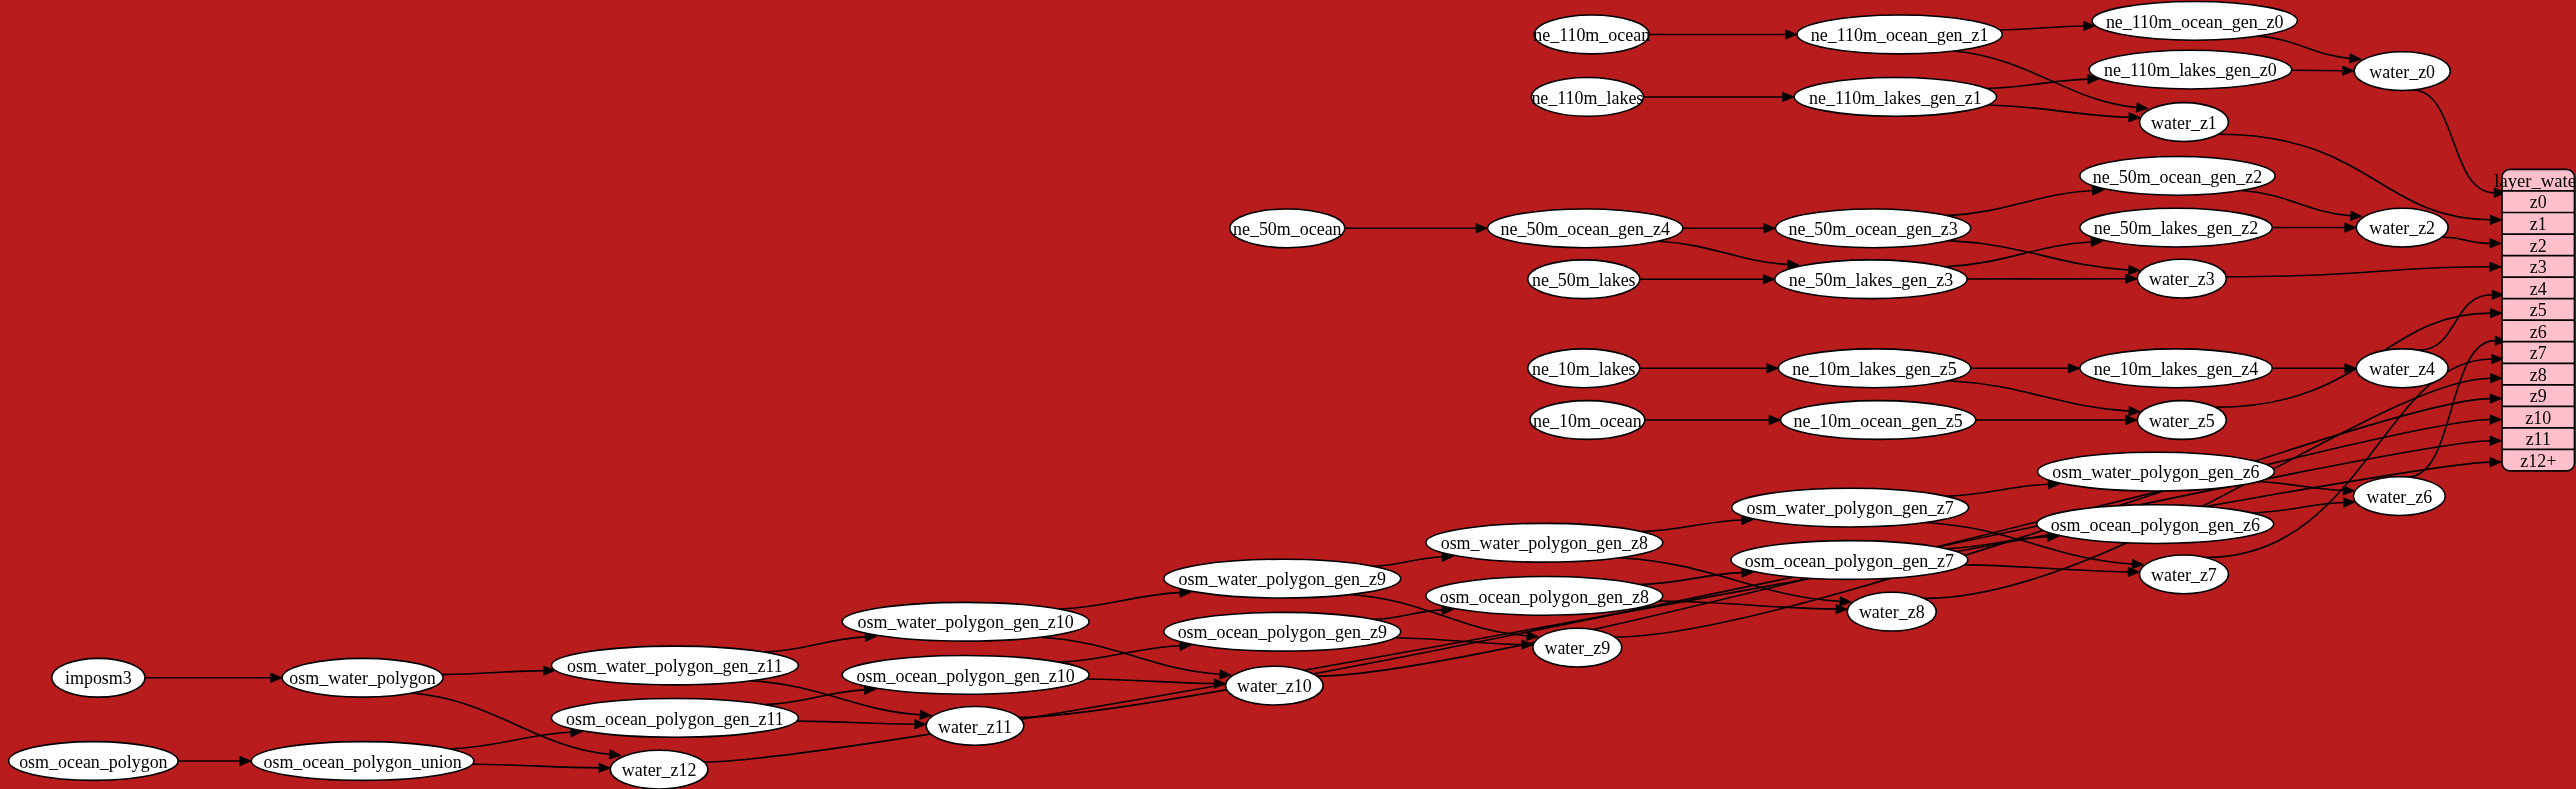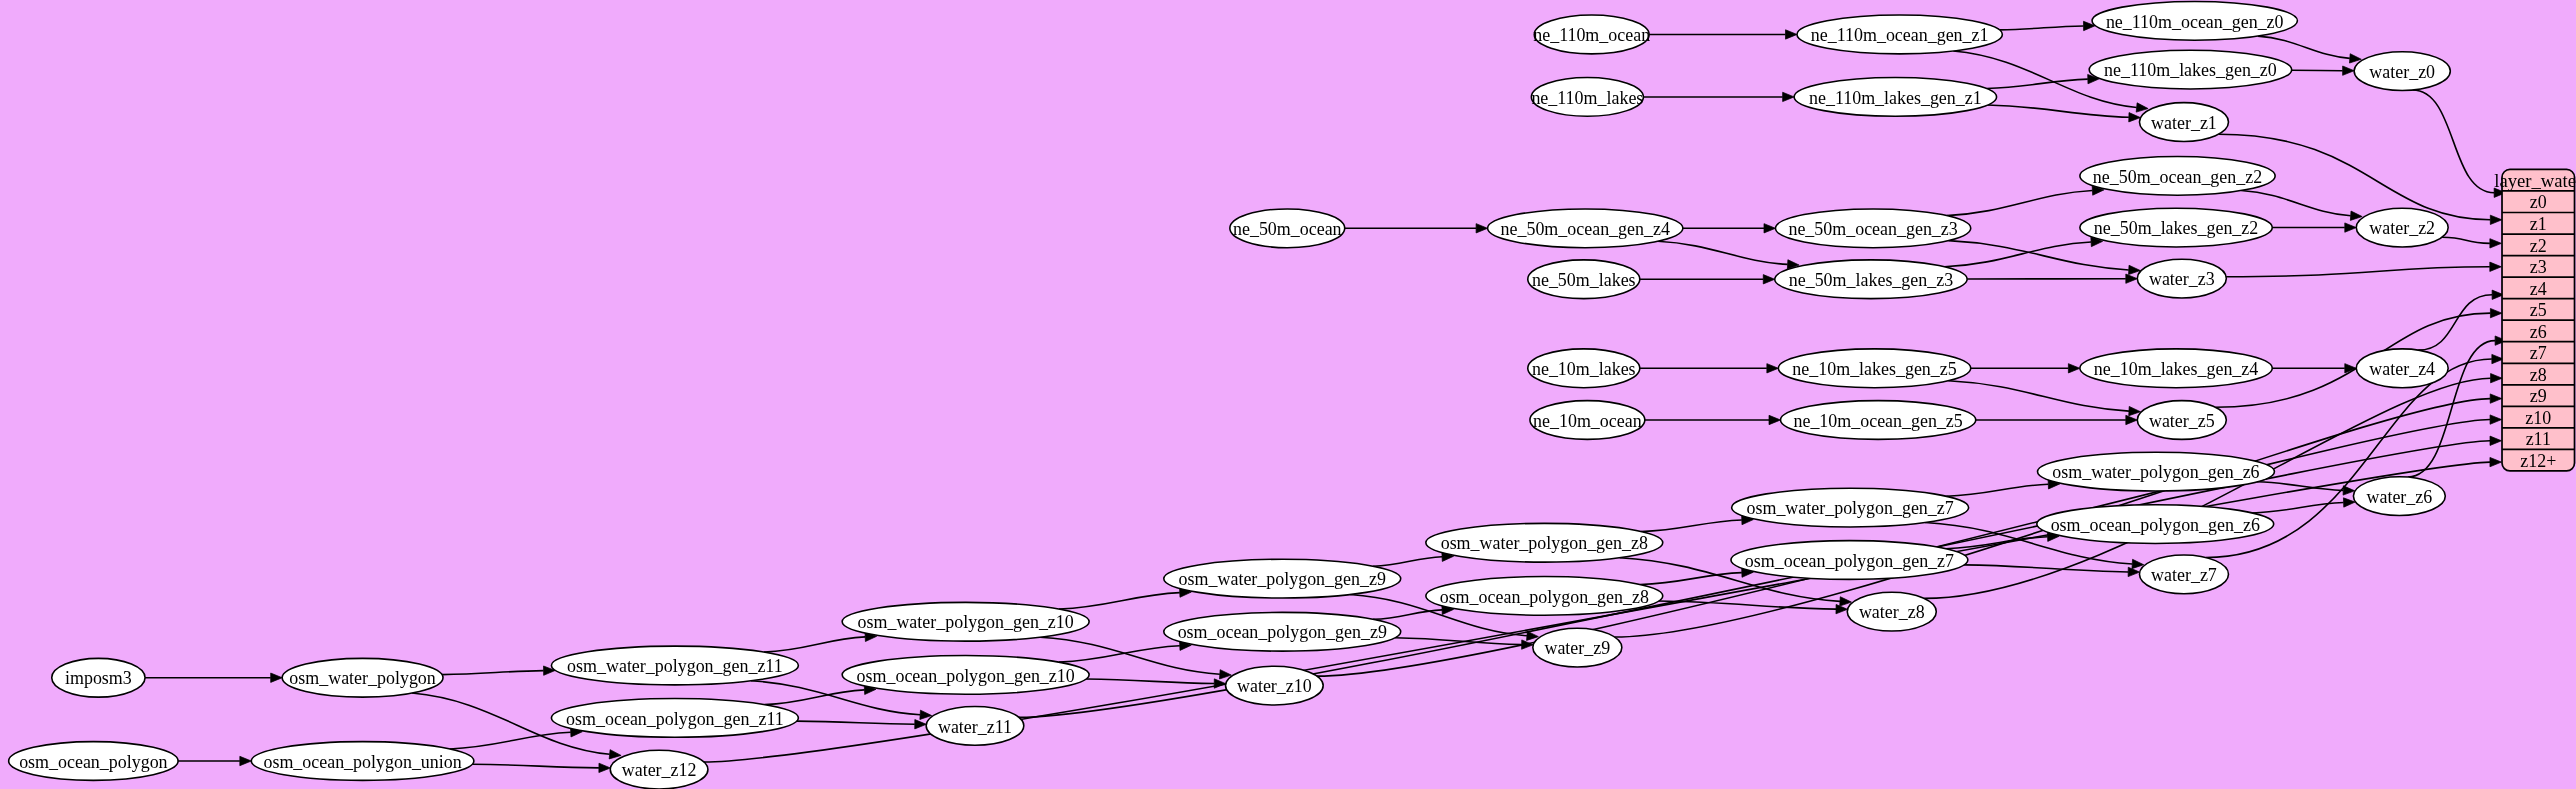--- a/index.html
+++ b/index.html
@@ -1,16 +1,16 @@
 <!DOCTYPE html>
 <html style="font-size:11.5px"><head>
 <meta charset="utf-8">
 <style>
   html,body{margin:0;padding:0;background:#ffffff;}
-  #root{position:relative;width:2576px;height:789px;background:#f0abfc;
+  #root{position:relative;width:2576px;height:789px;background:#b91c1c;
         font-family:"Liberation Serif", serif;overflow:hidden;}
   svg{display:block;}
   .node-ellipse{fill:#ffffff;stroke:#000000;stroke-width:2.2;}
   .node-label{font-family:"Liberation Serif", serif;font-size:25px;fill:#000000;
               text-anchor:middle;dominant-baseline:central;}
   .edge-path{fill:none;stroke:#000000;stroke-width:2.2;}
   .arrow-head{fill:#000000;stroke:#000000;stroke-width:1;}
   .rec-box{stroke:#000000;stroke-width:2.4;}
   .rec-line{stroke:#000000;stroke-width:2.4;fill:none;}
   .rec-label{font-family:"Liberation Serif", serif;font-size:25px;fill:#000000;

